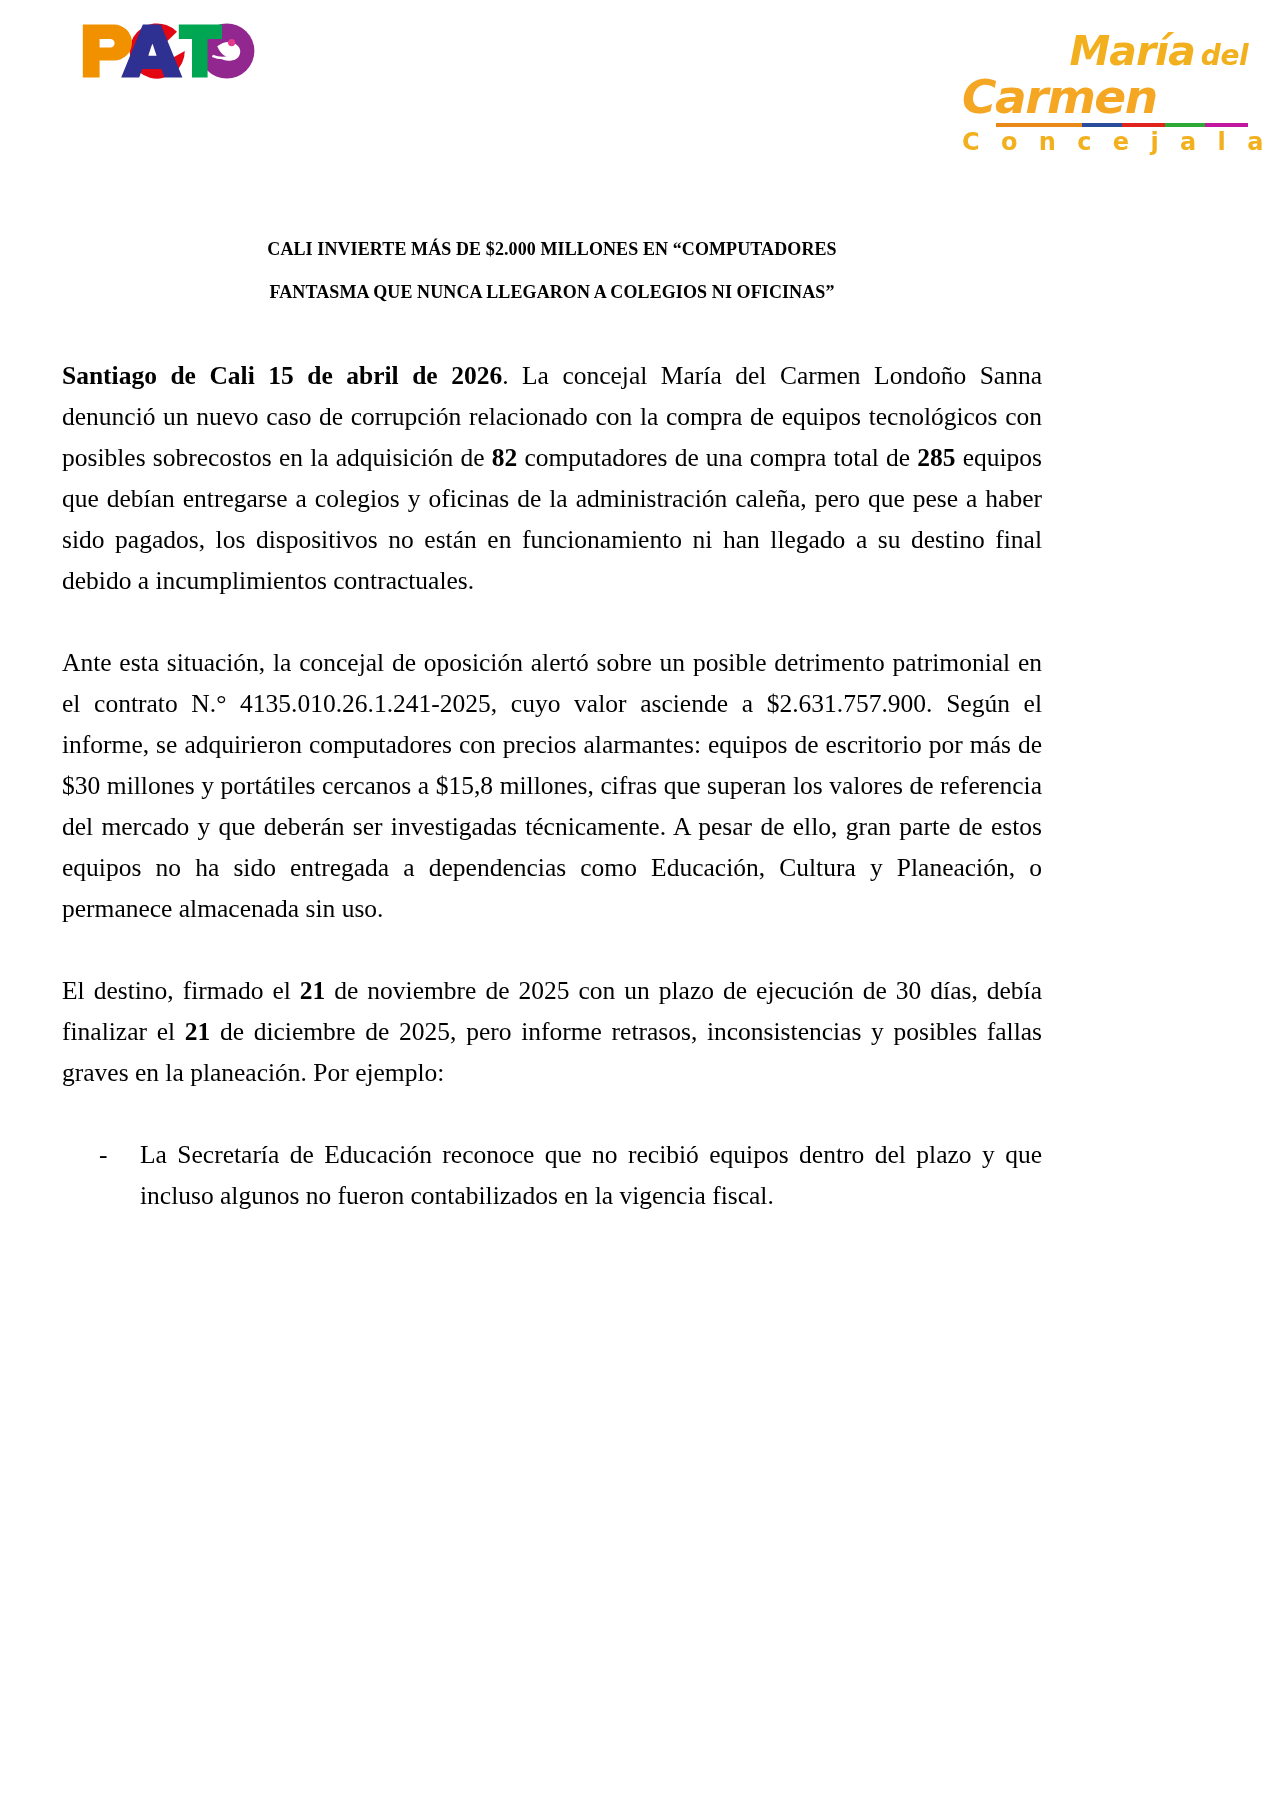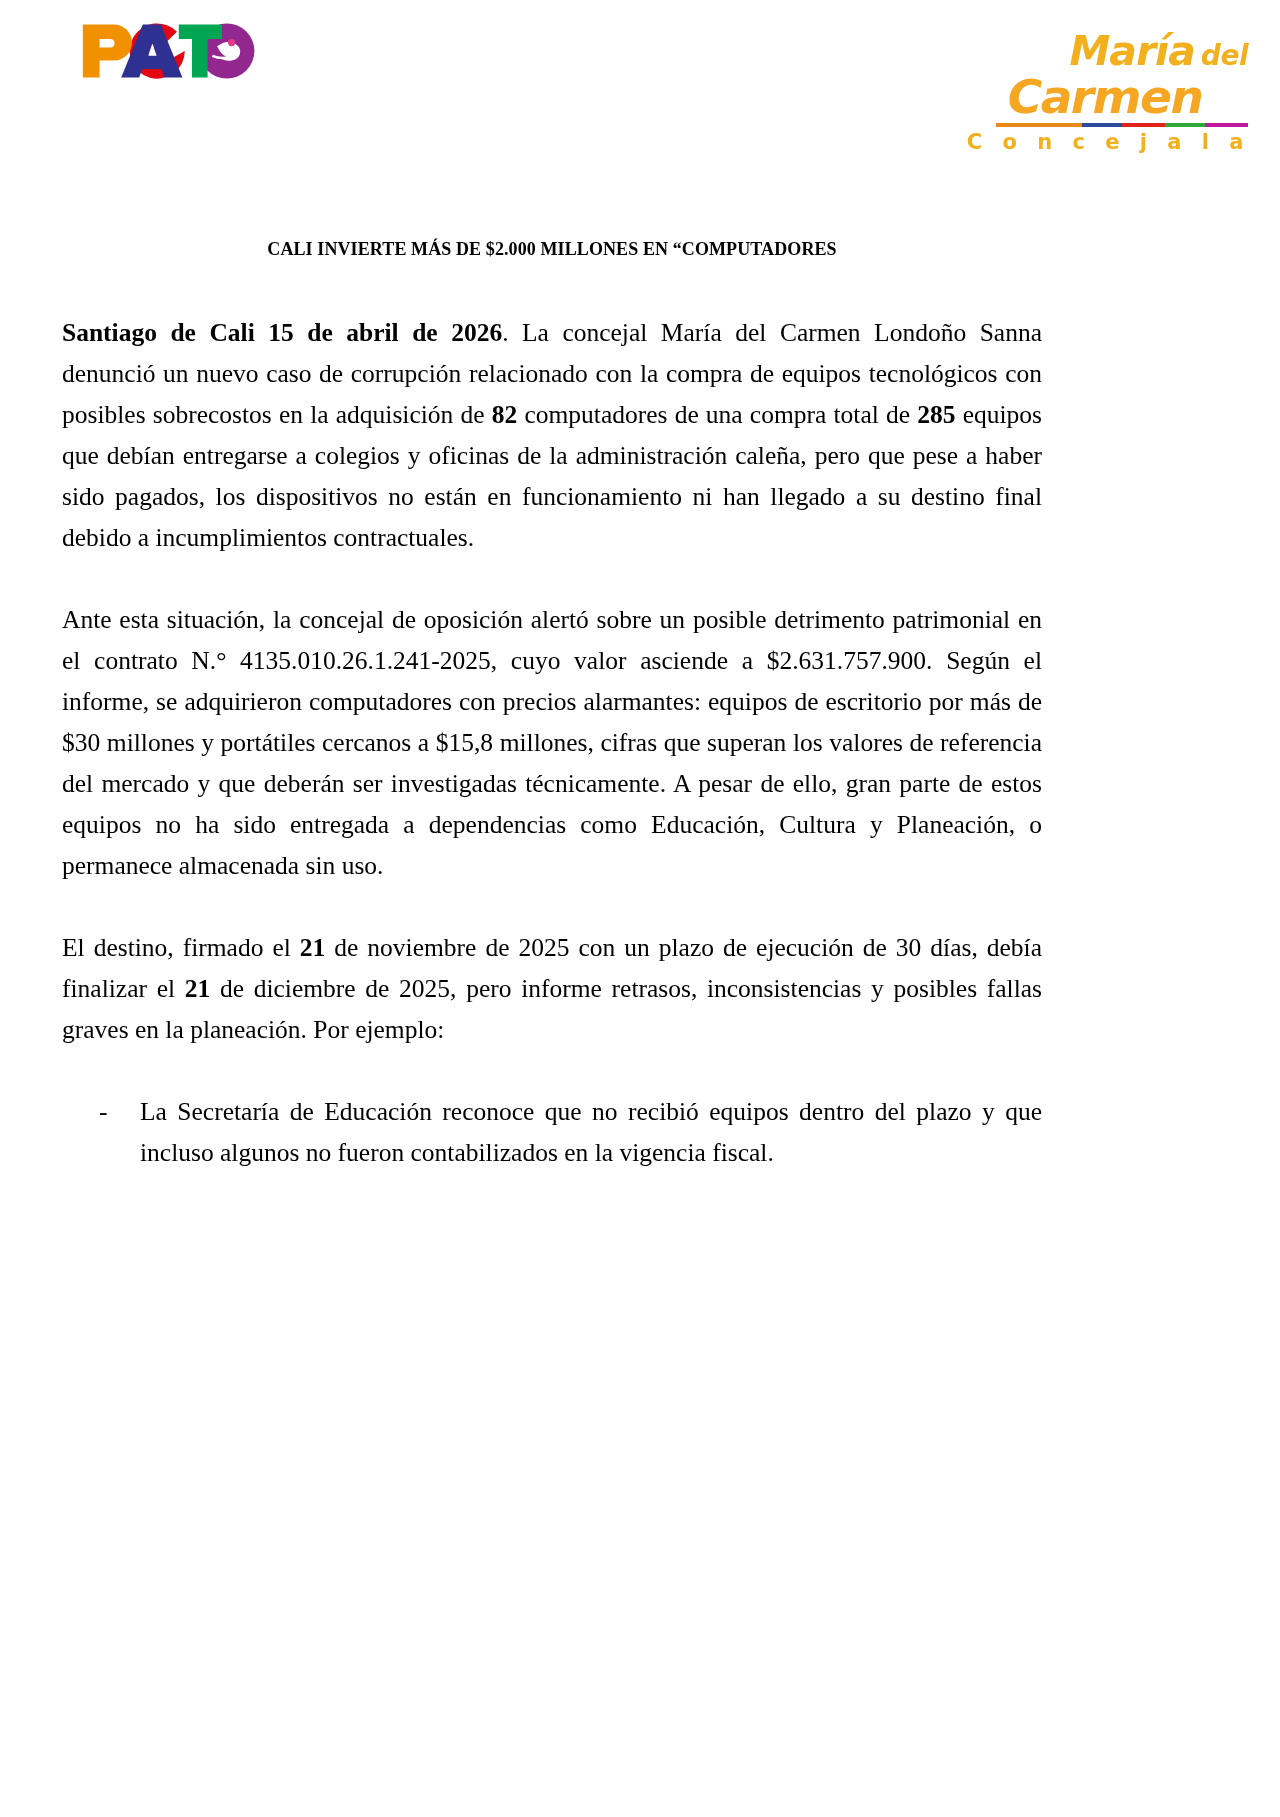--- a/index.html
+++ b/index.html
@@ -69,41 +69,41 @@
   }
   .mdc-line2 {
     font-family: "DejaVu Sans", sans-serif;
     font-weight: bold;
     font-style: italic;
     font-size: 47px;
     line-height: 46px;
     color: #F5A623;
     letter-spacing: -1.5px;
     white-space: nowrap;
-    text-align: center;
+    text-align: left;
     margin-top: -3px;
     padding-right: 4px;
   }
   .mdc-bar {
     display: flex;
     width: 252px;
     height: 4px;
     margin-left: auto;
     margin-top: 3px;
     margin-right: 4px;
   }
   .mdc-bar span { display: block; height: 100%; }
   .mdc-sub {
     font-family: "DejaVu Sans", sans-serif;
     font-weight: bold;
-    font-size: 21px;
+    font-size: 24px;
     line-height: 22px;
     color: #F2B01E;
     letter-spacing: 6.5px;
-    text-align: right;
+    text-align: left;
     margin-top: 4px;
     padding-right: 2px;
     white-space: nowrap;
   }
 
   
   .doc {
     position: absolute;
     left: 62px;
     top: 228px;
@@ -193,20 +193,21 @@
       </div>
       <div class="mdc-sub">C o n c e j a l a</div>
     </div>
 
   </div>
 
   <div class="doc">
 
     <h1 class="doc-title">
       <span>CALI INVIERTE MÁS DE $2.000 MILLONES EN “COMPUTADORES</span><br>
+      <span>FANTASMA QUE NUNCA LLEGARON  A COLEGIOS NI OFICINAS”</span>
     </h1>
 
     <p class="para spaced"><b>Santiago de Cali  15 de abril de 2026</b><span>. La concejal María del Carmen Londoño Sanna denunció un nuevo caso de corrupción relacionado con la compra de equipos tecnológicos con posibles sobrecostos en la adquisición de </span><b>82</b><span> computadores de una compra total de </span><b>285</b><span> equipos que debían entregarse a colegios y oficinas de la administración caleña, pero que pese a haber sido pagados, los dispositivos no están en funcionamiento ni han llegado a su destino final debido a incumplimientos contractuales.</span></p>
 
     <p class="para spaced">Ante esta situación, la concejal de oposición alertó sobre un posible detrimento patrimonial en el contrato N.° 4135.010.26.1.241-2025, cuyo valor asciende a $2.631.757.900. Según el informe, se adquirieron computadores con precios alarmantes: equipos de escritorio por más de $30 millones y portátiles cercanos a $15,8 millones, cifras que superan los valores de referencia del mercado y que deberán ser investigadas técnicamente. A pesar de ello, gran parte de estos equipos no ha sido entregada a dependencias como Educación, Cultura y Planeación, o permanece almacenada sin uso.</p>
 
     <p class="para spaced"><span>El destino, firmado el </span><b>21</b><span> de noviembre de 2025 con un plazo de ejecución de 30 días, debía finalizar el </span><b>21</b><span> de diciembre de 2025, pero informe retrasos, inconsistencias y posibles fallas graves en la planeación. Por ejemplo:</span></p>
 
     <ul class="bullet-list">
       <li class="bullet-item">

